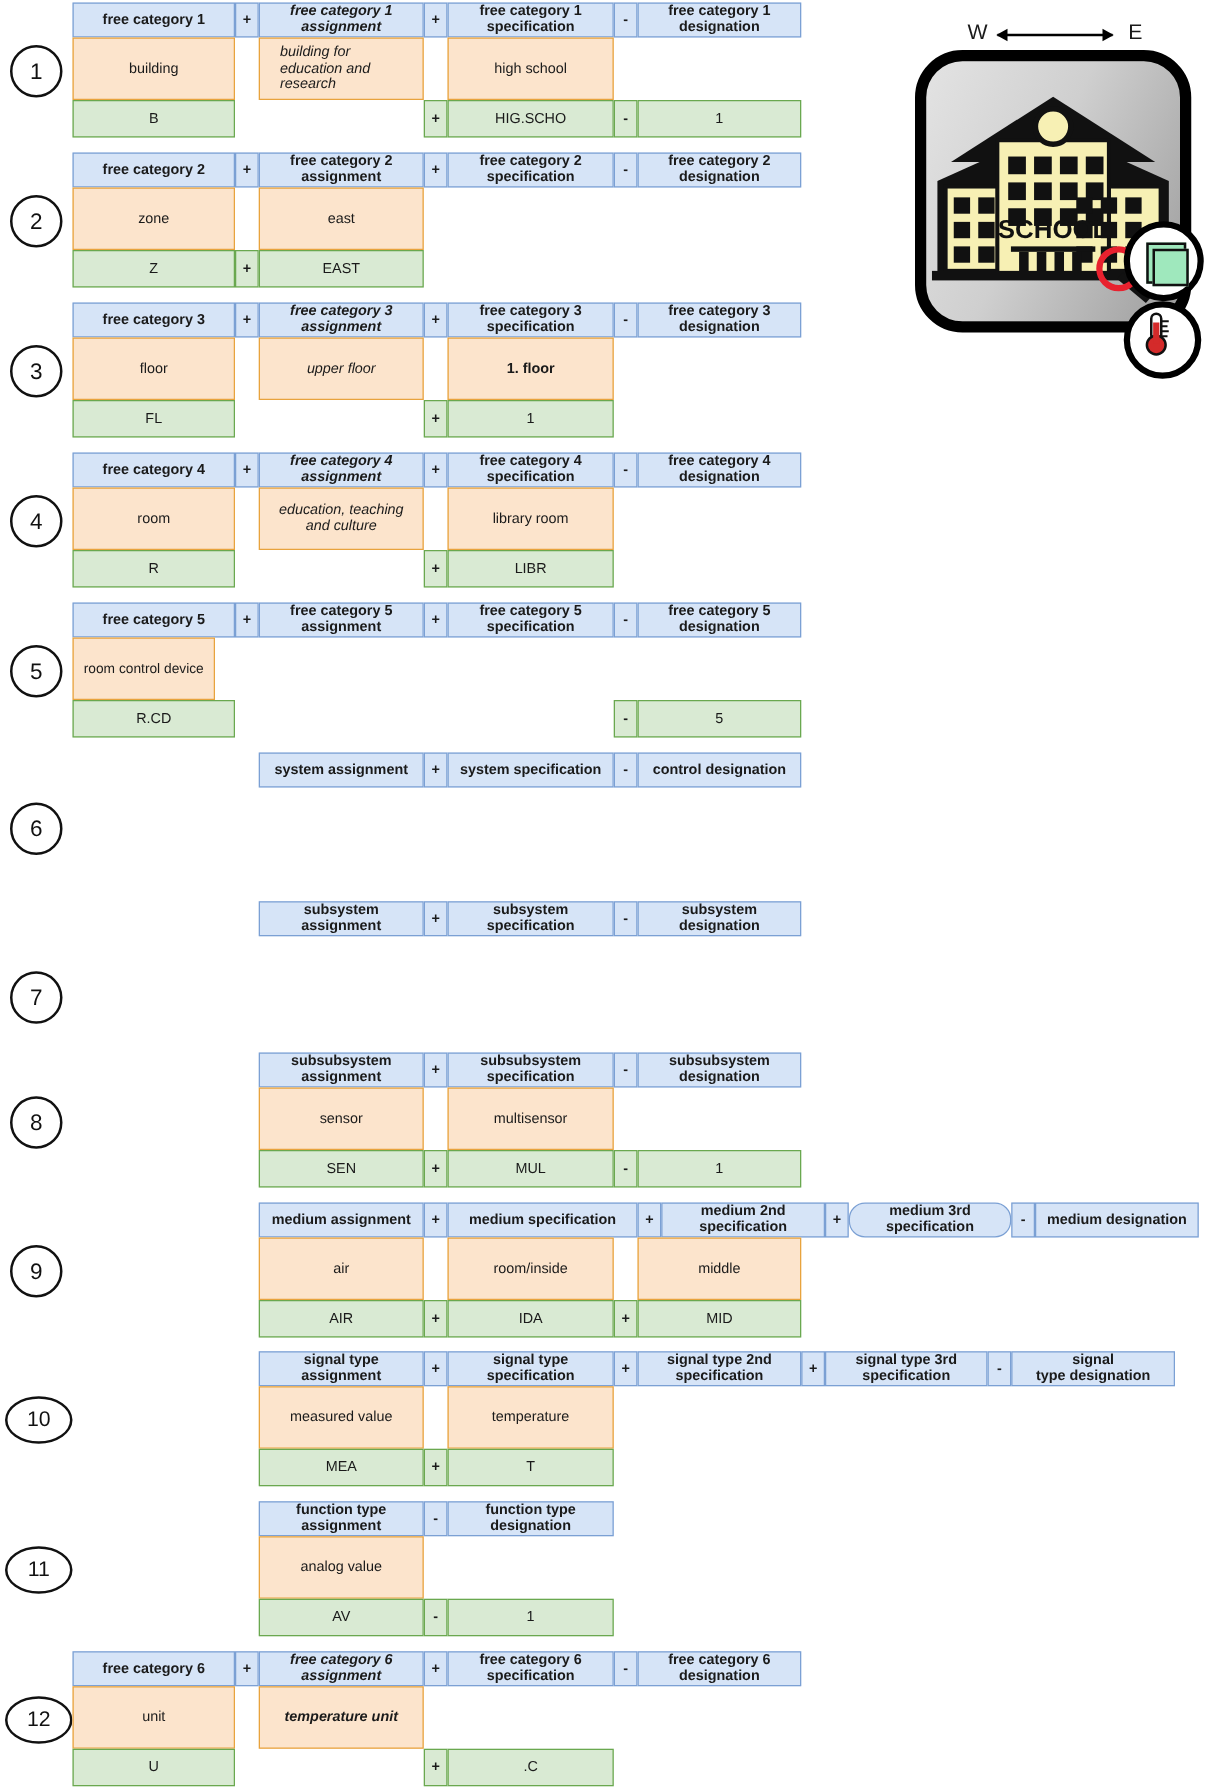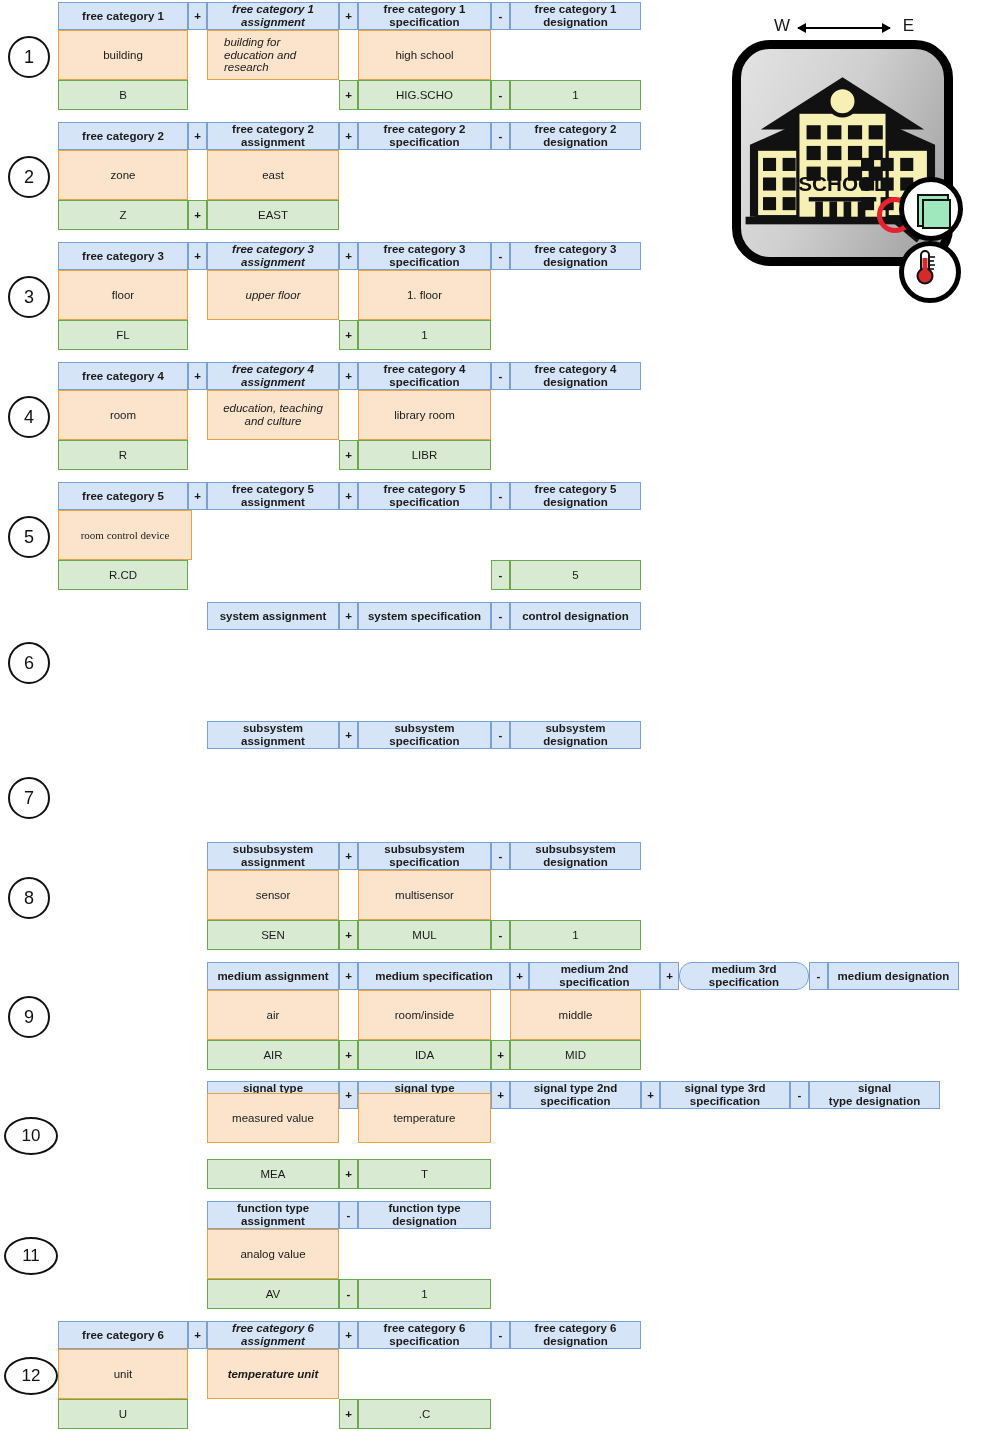--- a/index.html
+++ b/index.html
@@ -121,21 +121,21 @@
     <div class="cell hdr op">+</div>
     <div class="cell hdr" style="width:133px;">free category 3<br>specification</div>
     <div class="cell hdr op">-</div>
     <div class="cell hdr" style="width:131px;">free category 3<br>designation</div>
   </div>
   <div class="row" style="top:28px;">
     <div class="cell org" style="width:130px;">floor</div>
     <div class="cell blank" style="width:19px;height:50px;"></div>
     <div class="cell org ital" style="width:132px;">upper floor</div>
     <div class="cell blank" style="width:19px;height:50px;"></div>
-    <div class="cell org" style="width:133px;">1. floor</div>
+    <div class="cell org" style="width:133px;font-weight:bold;">1. floor</div>
   </div>
   <div class="row" style="top:78px;">
     <div class="cell grn" style="width:130px;">FL</div>
     <div class="cell blank" style="width:19px;height:30px;"></div>
     <div class="cell blank" style="width:132px;height:30px;"></div>
     <div class="cell grn op">+</div>
     <div class="cell grn" style="width:133px;">1</div>
   </div>
 </div>
 
@@ -169,21 +169,21 @@
   <div class="row" style="top:0;">
     <div class="cell hdr" style="width:130px;">free category 5</div>
     <div class="cell hdr op">+</div>
     <div class="cell hdr" style="width:132px;">free category 5<br>assignment</div>
     <div class="cell hdr op">+</div>
     <div class="cell hdr" style="width:133px;">free category 5<br>specification</div>
     <div class="cell hdr op">-</div>
     <div class="cell hdr" style="width:131px;">free category 5<br>designation</div>
   </div>
   <div class="row" style="top:28px;">
-    <div class="cell org" style="width:134px;font-size:11px;font-family:Liberation Serif, serif;">room control device</div>
+    <div class="cell org" style="width:114px;font-size:11px;">room control device</div>
   </div>
   <div class="row" style="top:78px;">
     <div class="cell grn" style="width:130px;">R.CD</div>
     <div class="cell blank" style="width:19px;height:30px;"></div>
     <div class="cell blank" style="width:132px;height:30px;"></div>
     <div class="cell blank" style="width:19px;height:30px;"></div>
     <div class="cell blank" style="width:133px;height:30px;"></div>
     <div class="cell grn op">-</div>
     <div class="cell grn" style="width:131px;">5</div>
   </div>
@@ -264,21 +264,21 @@
     <div class="cell hdr" style="width:132px;">signal type<br>assignment</div>
     <div class="cell hdr op">+</div>
     <div class="cell hdr" style="width:133px;">signal type<br>specification</div>
     <div class="cell hdr op">+</div>
     <div class="cell hdr" style="width:131px;">signal type 2nd<br>specification</div>
     <div class="cell hdr op">+</div>
     <div class="cell hdr" style="width:130px;">signal type 3rd<br>specification</div>
     <div class="cell hdr op">-</div>
     <div class="cell hdr" style="width:131px;">signal<br>type designation</div>
   </div>
-  <div class="row" style="top:12px;border-radius:13px;">
+  <div class="row" style="top:28px;border-radius:13px;">
     <div class="cell org" style="width:132px;">measured value</div>
     <div class="cell blank" style="width:19px;height:50px;"></div>
     <div class="cell org" style="width:133px;">temperature</div>
   </div>
   <div class="row" style="top:78px;">
     <div class="cell grn" style="width:132px;">MEA</div>
     <div class="cell grn op">+</div>
     <div class="cell grn" style="width:133px;">T</div>
   </div>
 </div>

